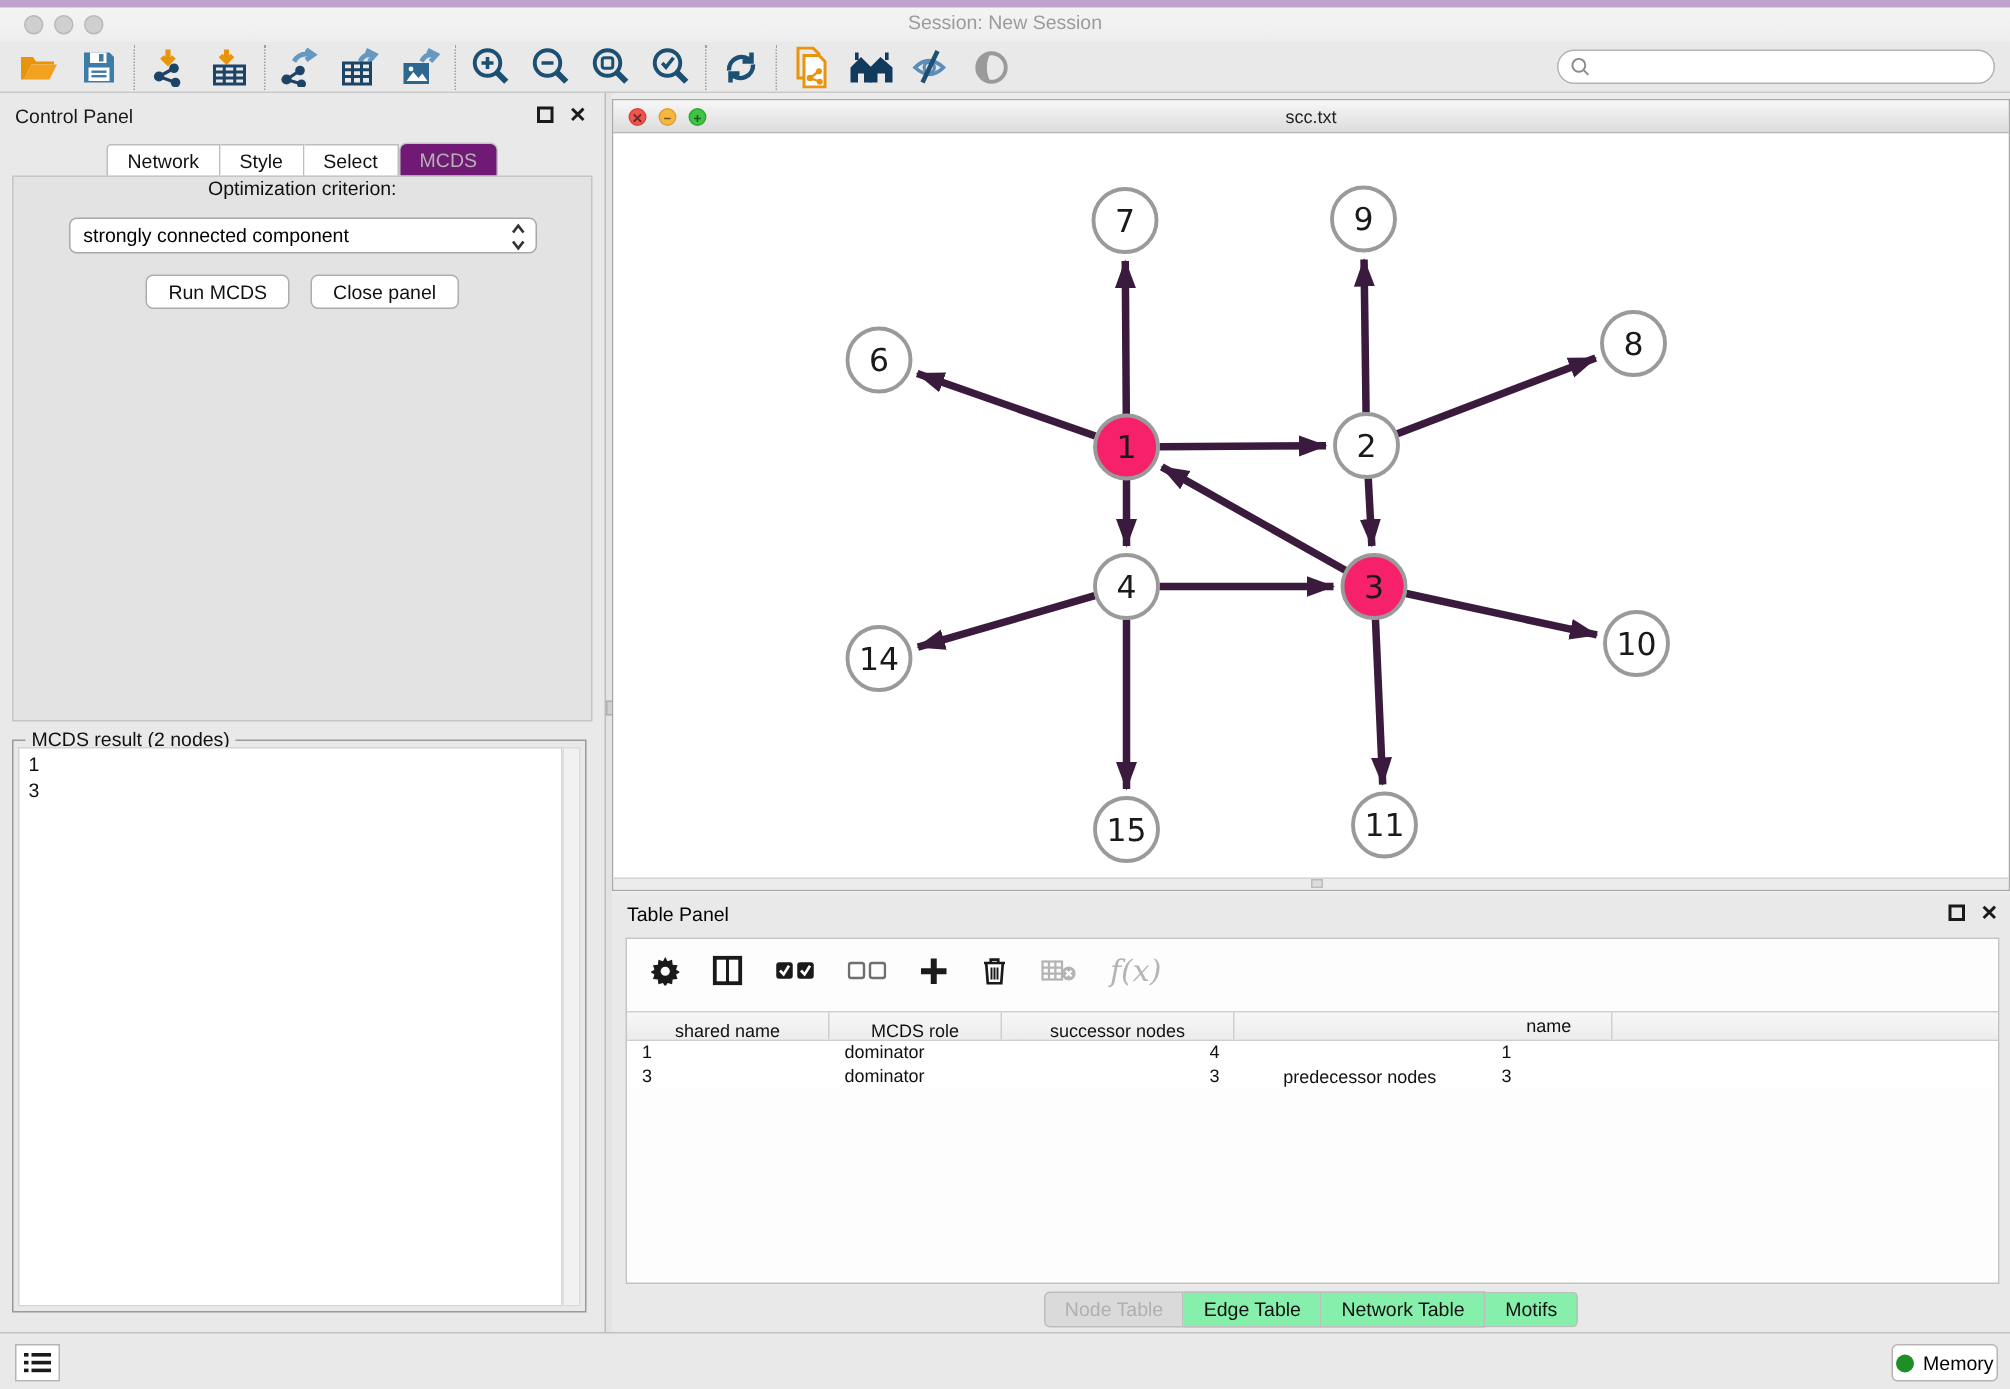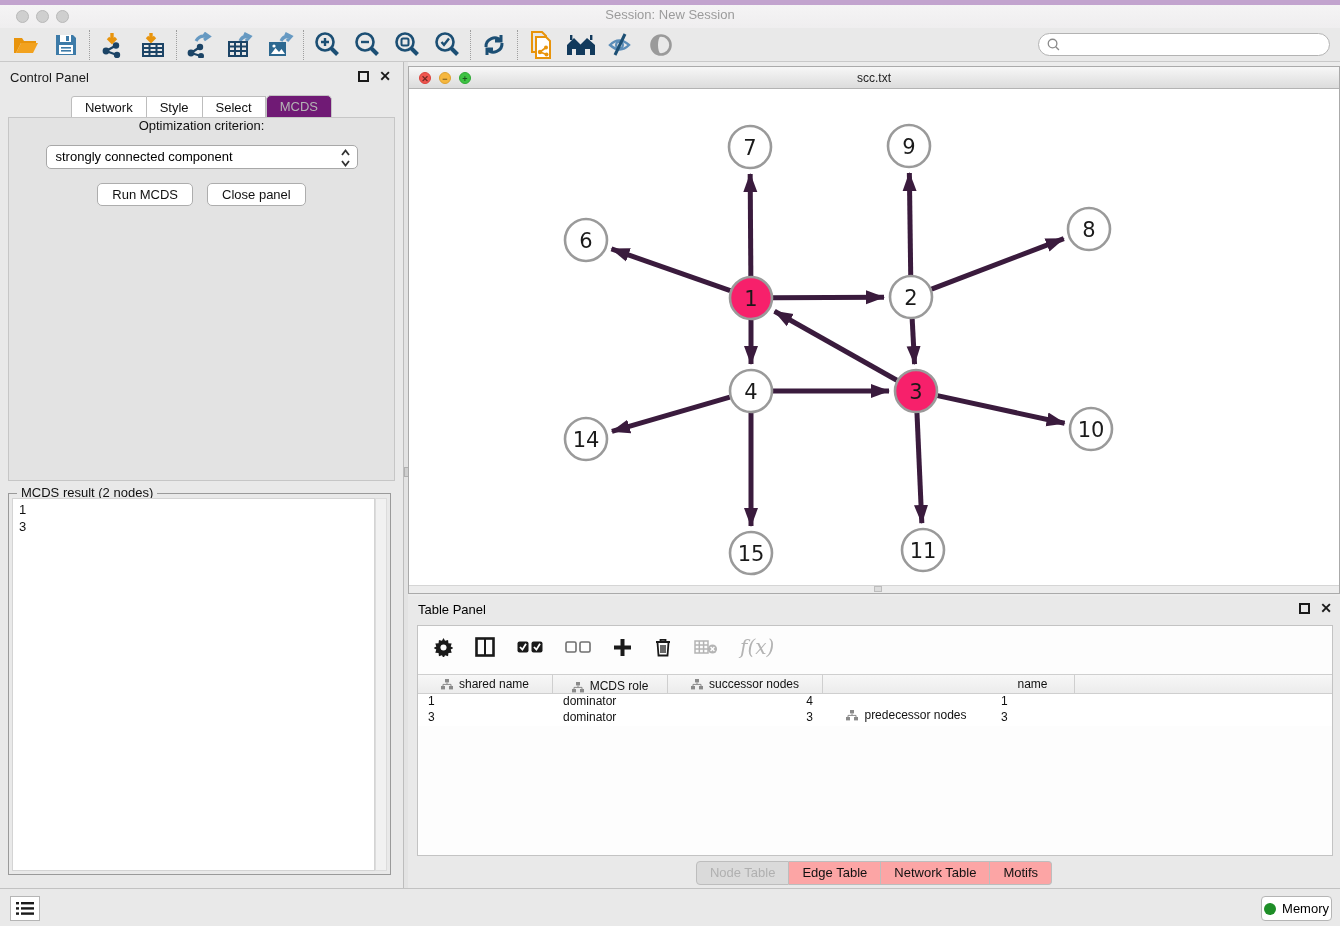--- a/index.html
+++ b/index.html
@@ -77,28 +77,28 @@
   .tp-head { position:relative; height:24px; }
   .tp-head .ph-title { position:absolute; left:10px; top:6px; font-size:13px; }
   .tp-inner { position:absolute; left:9px; top:29px; width:916px; height:231px; background:#fdfdfd; border:1px solid #c3c3c3; }
   .tp-toolbar { display:flex; align-items:center; height:42px; padding-left:16px; gap:22px; }
   .tp-tool { background:none; border:none; cursor:pointer; display:flex; align-items:center; }
   .fx { font-family:"DejaVu Serif", serif; font-style:italic; font-size:20px; color:#b4b4b4; }
 
   .tbl { position:absolute; left:0; top:48px; right:0; }
   .tbl-header { display:flex; height:20px; background:linear-gradient(#f7f7f7,#ececec); border-top:1px solid #cfcfcf; border-bottom:1px solid #cfcfcf; }
   .tbl-hcell { display:flex; align-items:center; justify-content:center; gap:6px; font-size:12px; color:#111;
-    border-right:1px solid #cfcfcf; cursor:pointer; }
+    border-right:1px solid #cfcfcf; cursor:pointer;flex-direction:column; }
   .tbl-row { display:flex; height:16px; font-size:12px; color:#111; background:#fff; }
   .tbl-cell { padding:0 10px; overflow:hidden; white-space:nowrap; }
-  .c0 { width:135px; } .c1 { width:115px;align-items:flex-end; } .c2 { width:155px; } .c3 { width:168px;margin-top:40px; } .c4 { width:84px; }
+  .c0 { width:135px; } .c1 { width:115px; } .c2 { width:155px; } .c3 { width:168px;margin-top:40px; } .c4 { width:84px; }
   .al { text-align:left; } .ar { text-align:right; }
 
   .tp-tabs { position:absolute; left:0; bottom:3px; width:100%; display:flex; justify-content:center; }
-  .tp-tab { font-size:13px; padding:3px 13px 4px; background:#fca5a5; border:1px solid #bdbdbd; border-left:none; color:#111; cursor:pointer; }
+  .tp-tab { font-size:13px; padding:3px 13px 4px; background:#86efac; border:1px solid #bdbdbd; border-left:none; color:#111; cursor:pointer; }
   .tp-tab:first-child { border-left:1px solid #bdbdbd; border-radius:4px 0 0 4px; }
   .tp-tab:last-child { border-radius:0 4px 4px 0; }
   .tp-tab.active { background:#dadada; color:#b0b0b0; }
 
   
   .statusbar { position:absolute; left:0; top:888px; width:1340px; height:38px; background:#e9e9e9; border-top:1px solid #c2c2c2; }
   .list-btn { position:absolute; left:10px; top:7px; width:30px; height:25px; background:#fff; border:1px solid #b5b5b5; cursor:pointer;
     display:flex; align-items:center; justify-content:center; }
   .memory-btn { position:absolute; right:8px; top:7px; height:25px; background:#fff; border:1px solid #b5b5b5; border-radius:4px;
     display:flex; align-items:center; gap:6px; padding:0 2px; font-size:13px; cursor:pointer; }

